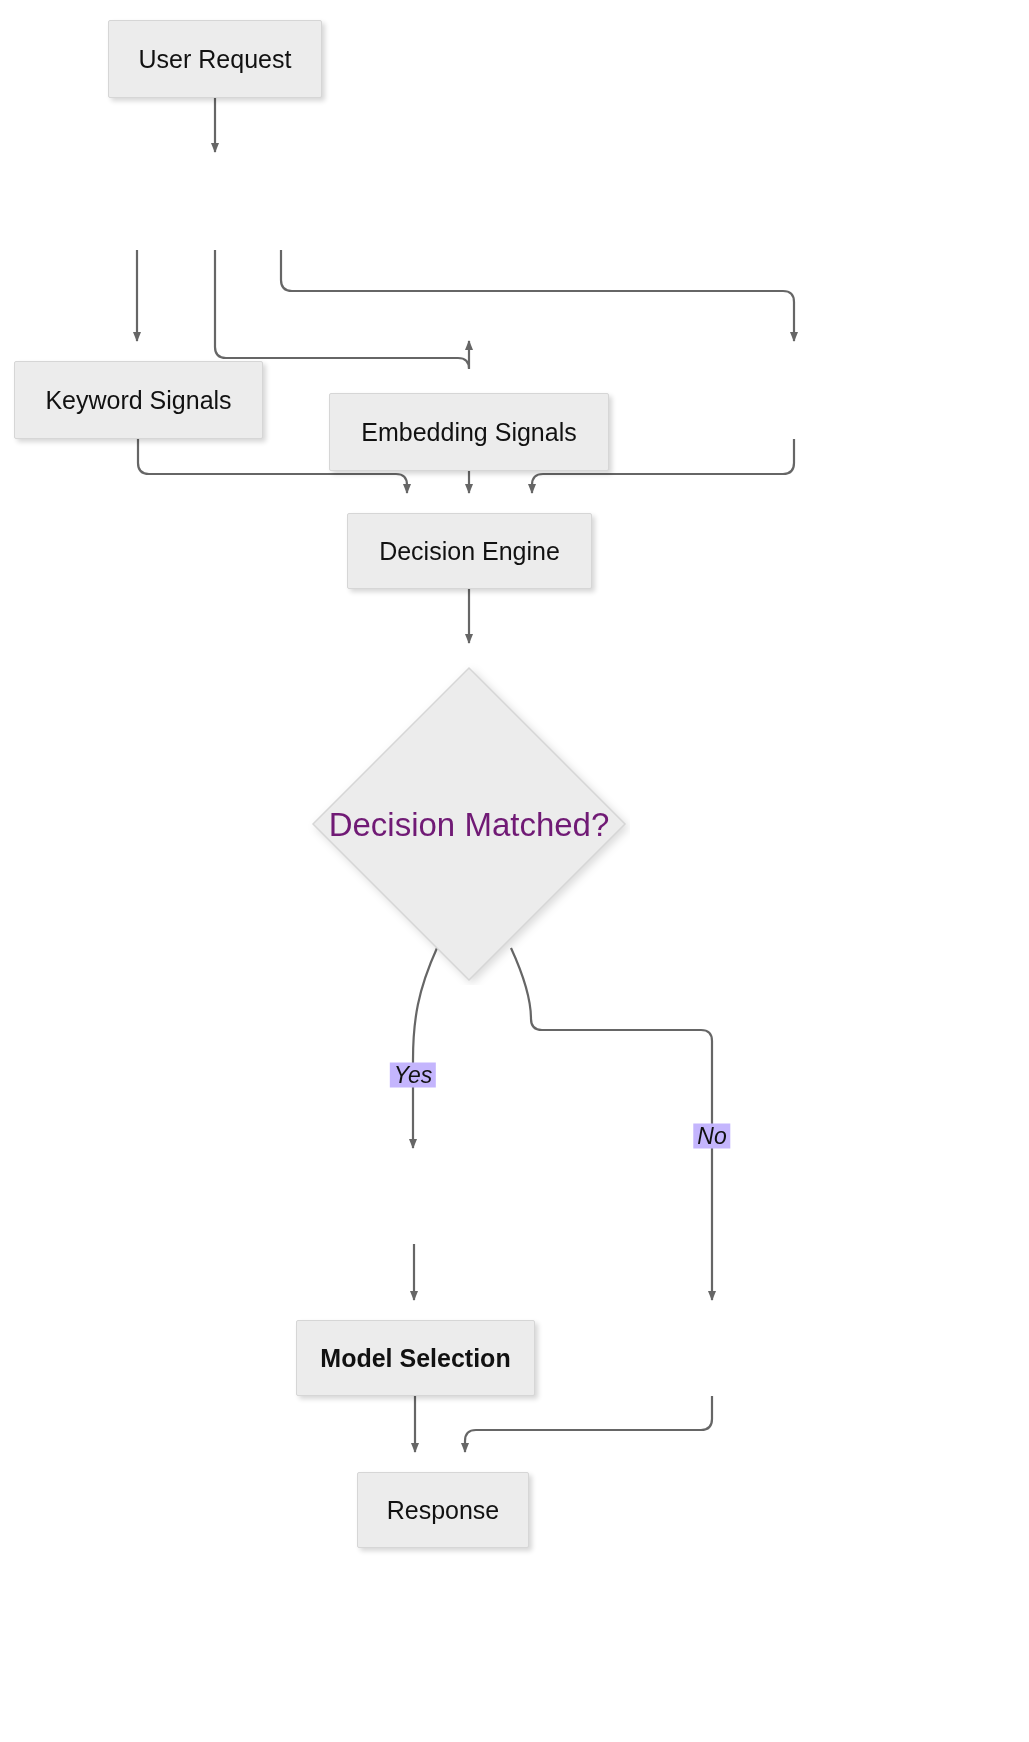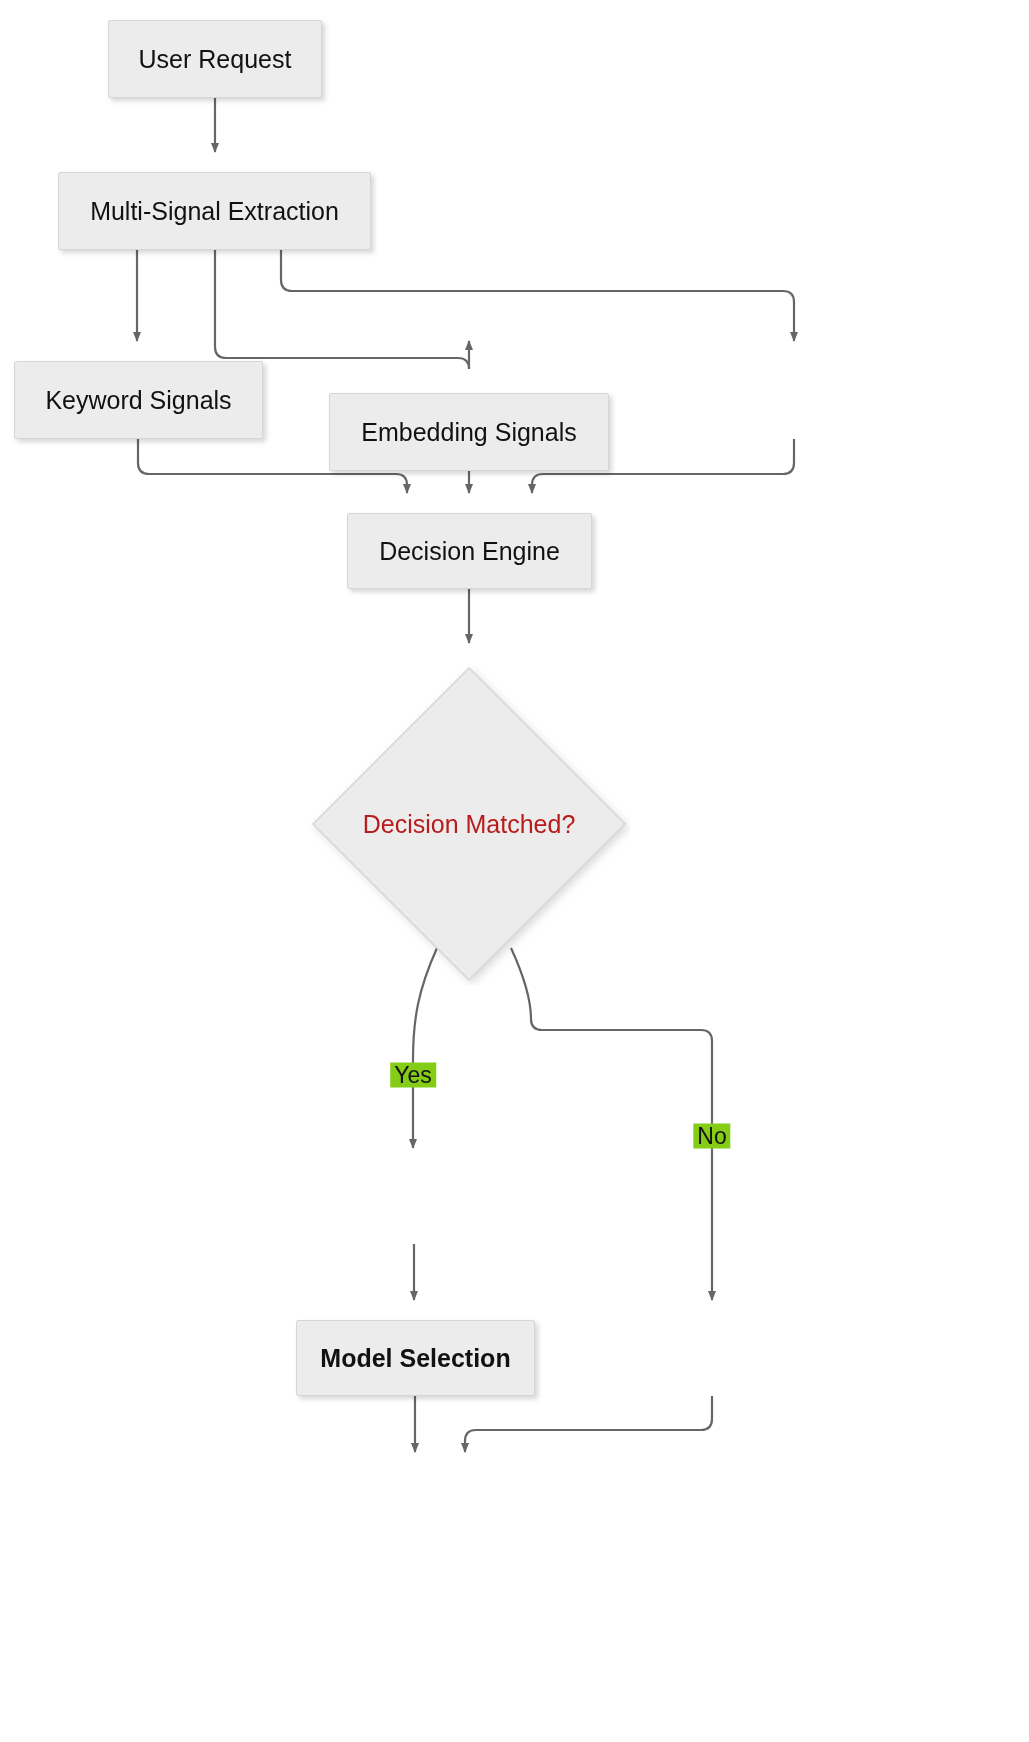--- a/index.html
+++ b/index.html
@@ -51,35 +51,36 @@
   .diamond-shape {
     position: absolute;
     left: 0;
     top: 0;
     width: 100%;
     height: 100%;
   }
   .diamond-label {
     position: relative;
     z-index: 2;
-    color: #b91c1c;
-    font-size: 25px;
+    color: #701a75;
+    font-size: 33px;
     line-height: 1;
     white-space: nowrap;
     text-align: right;
   }
   .edge-label {
     position: absolute;
     font-size: 23px;
     color: #111111;
-    background: #84cc16;
+    background: #c4b5fd;
     line-height: 1;
     padding: 1px 4px;
     white-space: nowrap;
     transform: translate(-50%, -50%);
+    font-style: italic;
   }
 </style>
 </head>
 <body>
 
 <div id="flowchart-root">
 
   <svg id="edge-layer" viewBox="0 0 1029 1742" xmlns="http://www.w3.org/2000/svg">
     <defs>
       <marker id="arrowhead" markerWidth="10" markerHeight="8" refX="9" refY="4" orient="auto" markerUnits="userSpaceOnUse">
@@ -114,23 +115,20 @@
       <path d="M 415,1396 L 415,1452" marker-end="url(#arrowhead)"></path>
 
       <path d="M 712,1396 L 712,1419 Q 712,1430 701,1430 L 476,1430 Q 465,1430 465,1441 L 465,1452" marker-end="url(#arrowhead)"></path>
     </g>
   </svg>
 
   <div class="node" style="left:108px; top:20px; width:214px; height:78px;">
     <span>User Request</span>
   </div>
 
-  <div class="node" style="left:58px; top:172px; width:313px; height:78px;">
-    <span>Multi-Signal Extraction</span>
-  </div>
 
   <div class="node" style="left:14px; top:361px; width:249px; height:78px;">
     <span>Keyword Signals</span>
   </div>
 
   <div class="node" style="left:329px; top:361px; width:280px; height:78px;margin-top:32px;">
     <span>Embedding Signals</span>
   </div>
 
 
@@ -144,18 +142,21 @@
     </svg>
     <span class="diamond-label">Decision Matched?</span>
   </div>
 
 
   <div class="node" style="left:296px; top:1320px; width:239px; height:76px;font-weight:bold;">
     <span>Model Selection</span>
   </div>
 
 
+  <div class="node" style="left:357px; top:1472px; width:172px; height:76px;">
+    <span>Response</span>
+  </div>
 
   <div class="edge-label" style="left:413px; top:1075px;">Yes</div>
 
   <div class="edge-label" style="left:712px; top:1136px;">No</div>
 
 </div>
 
 </body></html>

